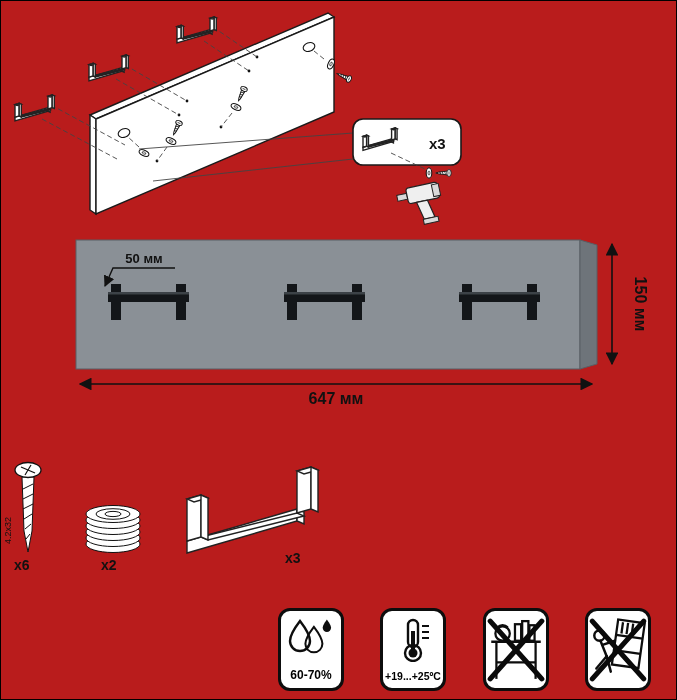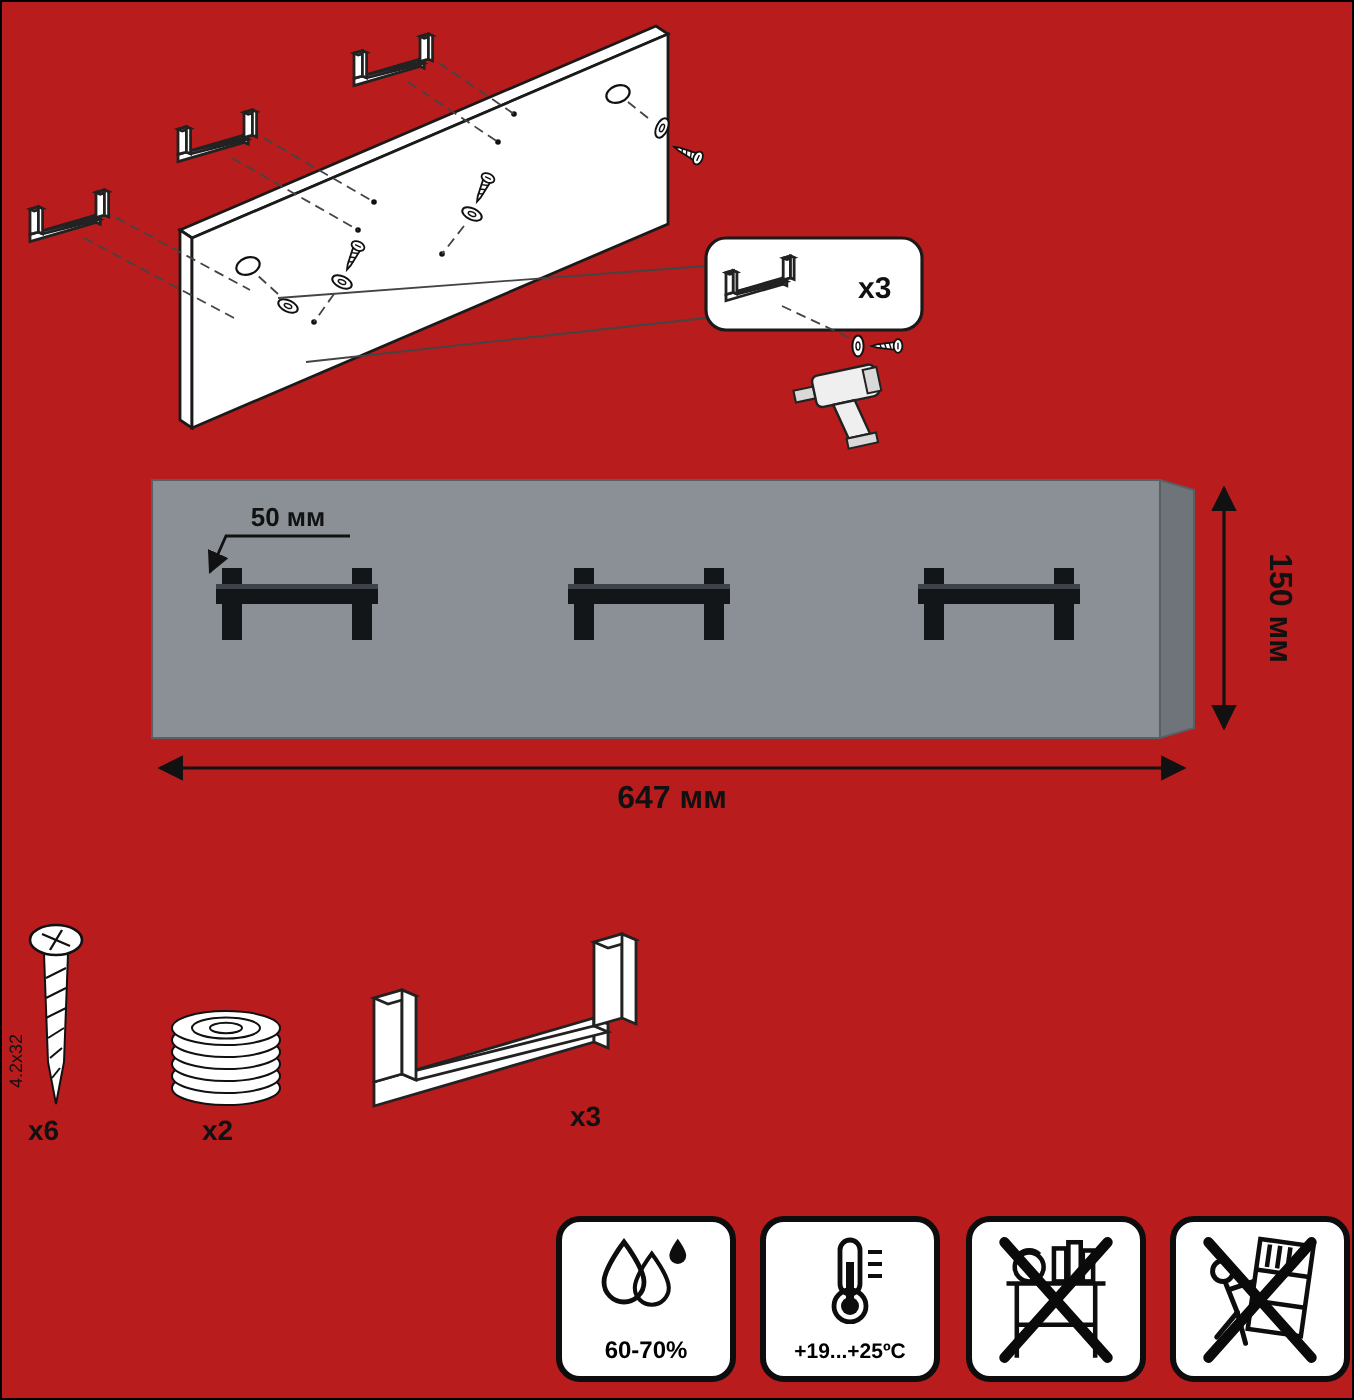--- a/index.html
+++ b/index.html
@@ -15,21 +15,21 @@
   .count-text{font-weight:bold;font-size:14px;}
   .callout-text{font-weight:bold;font-size:15px;}
   .size-text{font-size:9px;fill:#8a8a8a;}
   .ln{stroke:#111;fill:none;}
   .dash{stroke:#444;stroke-width:0.9;stroke-dasharray:5 3;fill:none;}
   .leader{stroke:#444;stroke-width:0.9;fill:none;}
   .outl{fill:#fff;stroke:#1a1a1a;stroke-width:1.4;}
   .hook-part{fill:#fff;stroke:#222;stroke-width:1.4;vector-effect:non-scaling-stroke;}
   .thin{stroke:#111;stroke-width:1;fill:#fff;}
   .care-box{
-    position:absolute;top:607px;width:90px;height:83px;box-sizing:border-box;
+    position:absolute;top:607px;width:66px;height:83px;box-sizing:border-box;
     border:3px solid #0d0d0d;border-radius:12px;background:#fff;
     display:flex;flex-direction:column;align-items:center;justify-content:space-between;
     padding:7px 2px 6px;
   }
   .care-box.icon-only{justify-content:center;padding:4px;}
   .care-label{font-weight:bold;font-size:12px;color:#000;white-space:nowrap;}
   .care-label.small{font-size:10.5px;}
   #box-humidity{left:277px;} #box-temp{left:379px;}
   #box-noload{left:482px;} #box-noclimb{left:584px;}
 </style>

